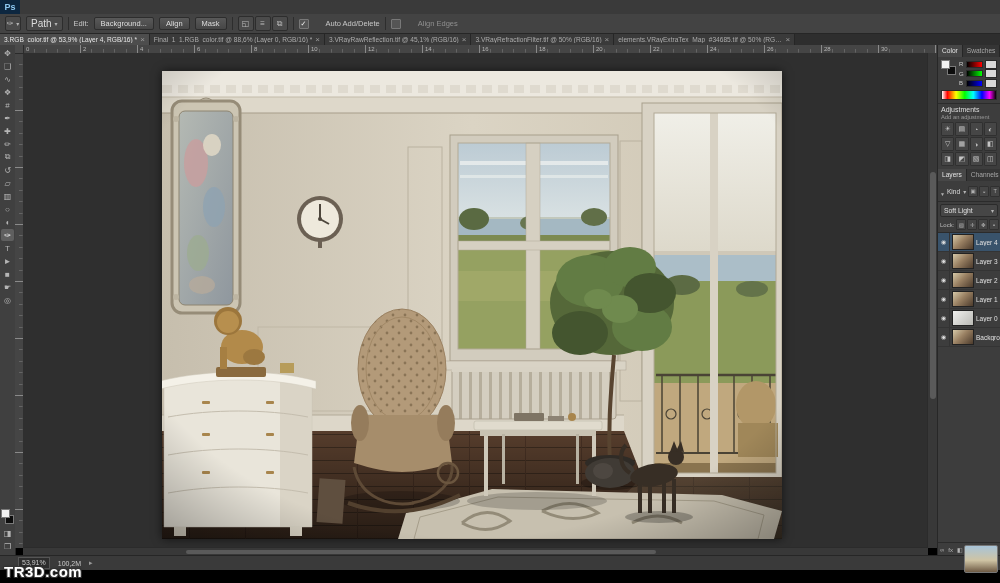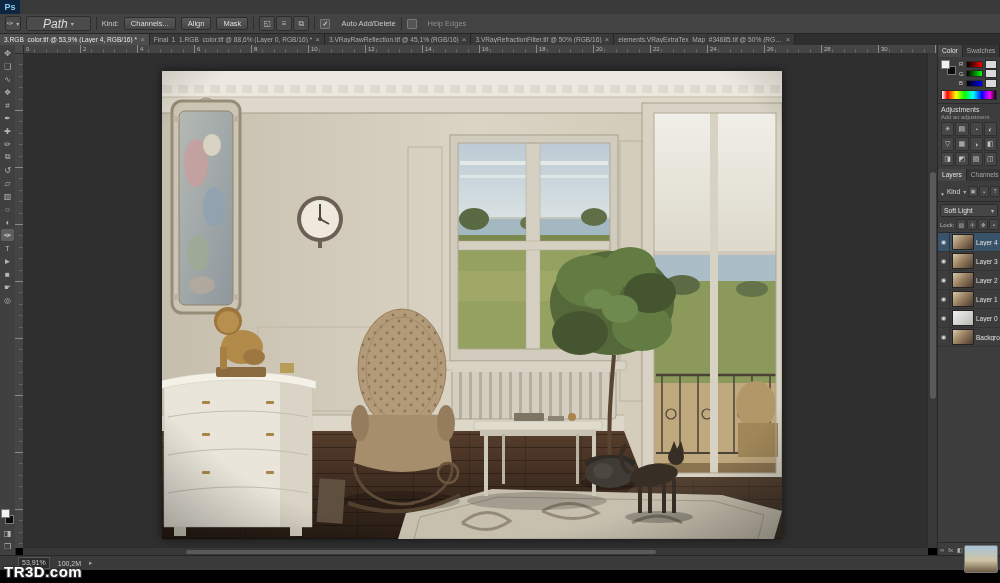--- a/index.html
+++ b/index.html
@@ -12,26 +12,26 @@
            display:flex;align-items:center;justify-content:center;}
   #menu-items{display:flex;}
   .menu-item{padding:0 6px;font-size:8.5px;color:#d4d4d4;line-height:14px;white-space:nowrap;}
   
   #optionsbar{top:14px;height:19px;background:#434343;border-bottom:1px solid #262626;
               display:flex;align-items:center;gap:5px;padding:0 5px;z-index:5;}
   .opt-sep{width:1px;height:13px;background:#2d2d2d;flex:none;}
   .opt-label{font-size:7.5px;color:#c8c8c8;white-space:nowrap;}
   .opt-label.dim{color:#8f8f8f;}
   .opt-select{display:flex;align-items:center;background:#4b4b4b;border:1px solid #2d2d2d;border-radius:2px;
-              height:13px;padding:0 16px;font-size:12px;color:#ddd;font-style:italic;}
+              height:13px;padding:0 4px;font-size:10px;color:#ddd;}
   .opt-btn{background:linear-gradient(#595959,#464646);border:1px solid #2d2d2d;border-radius:2px;height:13px;
            padding:0 6px;font-size:7.5px;color:#ddd;display:flex;align-items:center;font-family:inherit;}
   .opt-icon{width:14px;height:13px;background:#4b4b4b;border:1px solid #2d2d2d;border-radius:2px;color:#bbb;
             font-size:8px;display:flex;align-items:center;justify-content:center;flex:none;}
-  .opt-check{display:flex;align-items:center;gap:11px;}
+  .opt-check{display:flex;align-items:center;gap:17px;}
   .checkbox{width:8px;height:8px;background:#555;border:1px solid #787878;border-radius:1px;font-size:7px;
             color:#eee;line-height:8px;text-align:center;flex:none;}
   .dd::after{content:"▾";font-size:6px;margin-left:3px;color:#b5b5b5;}
   
   #tabbar{top:34px;height:11px;background:#2e2e2e;display:flex;z-index:5;}
   .doc-tab{display:flex;align-items:center;gap:3px;padding:0 4px;background:#3a3a3a;border-right:1px solid #262626;
            font-size:6.6px;color:#ababab;max-width:172px;white-space:nowrap;overflow:hidden;}
   .doc-tab.active{background:#4d4d4d;color:#e6e6e6;}
   .tab-title{overflow:hidden;text-overflow:ellipsis;}
   .tab-close{color:#9a9a9a;font-size:8px;line-height:9px;}
@@ -127,39 +127,39 @@
 <div id="app">
 
   <div id="menubar" class="bar">
     <div id="ps-logo">Ps</div>
   </div>
 
   <div id="optionsbar" class="bar">
     <span class="opt-icon dd">✑</span>
     <span class="opt-select dd">Path</span>
     <span class="opt-sep"></span>
-    <span class="opt-label">Kind:</span>
-    <button class="opt-btn">Channels...</button>
+    <span class="opt-label">Edit:</span>
+    <button class="opt-btn">Background...</button>
     <button class="opt-btn">Align</button>
     <button class="opt-btn">Mask</button>
     <span class="opt-sep"></span>
     <span id="opt-icons" class="icon-strip">
         <span class="opt-icon">◱</span>
         <span class="opt-icon">≡</span>
         <span class="opt-icon">⧉</span>
       </span>
     <span class="opt-sep"></span>
     <span class="opt-check">
       <span id="auto-add-check" class="checkbox">✓</span>
       <span class="opt-label">Auto Add/Delete</span>
     </span>
     <span class="opt-sep"></span>
     <span class="opt-check">
       <span class="checkbox"></span>
-      <span class="opt-label dim">Help Edges</span>
+      <span class="opt-label dim">Align Edges</span>
     </span>
   </div>
 
   <div id="tabbar" class="bar">
       <div class="doc-tab active">
         <span class="tab-title">3.RGB_color.tif @ 53,9% (Layer 4, RGB/16) *</span>
         <span class="tab-close">×</span>
       </div>
       <div class="doc-tab">
         <span class="tab-title">Final_1_1.RGB_color.tif @ 88,6% (Layer 0, RGB/16) *</span>

